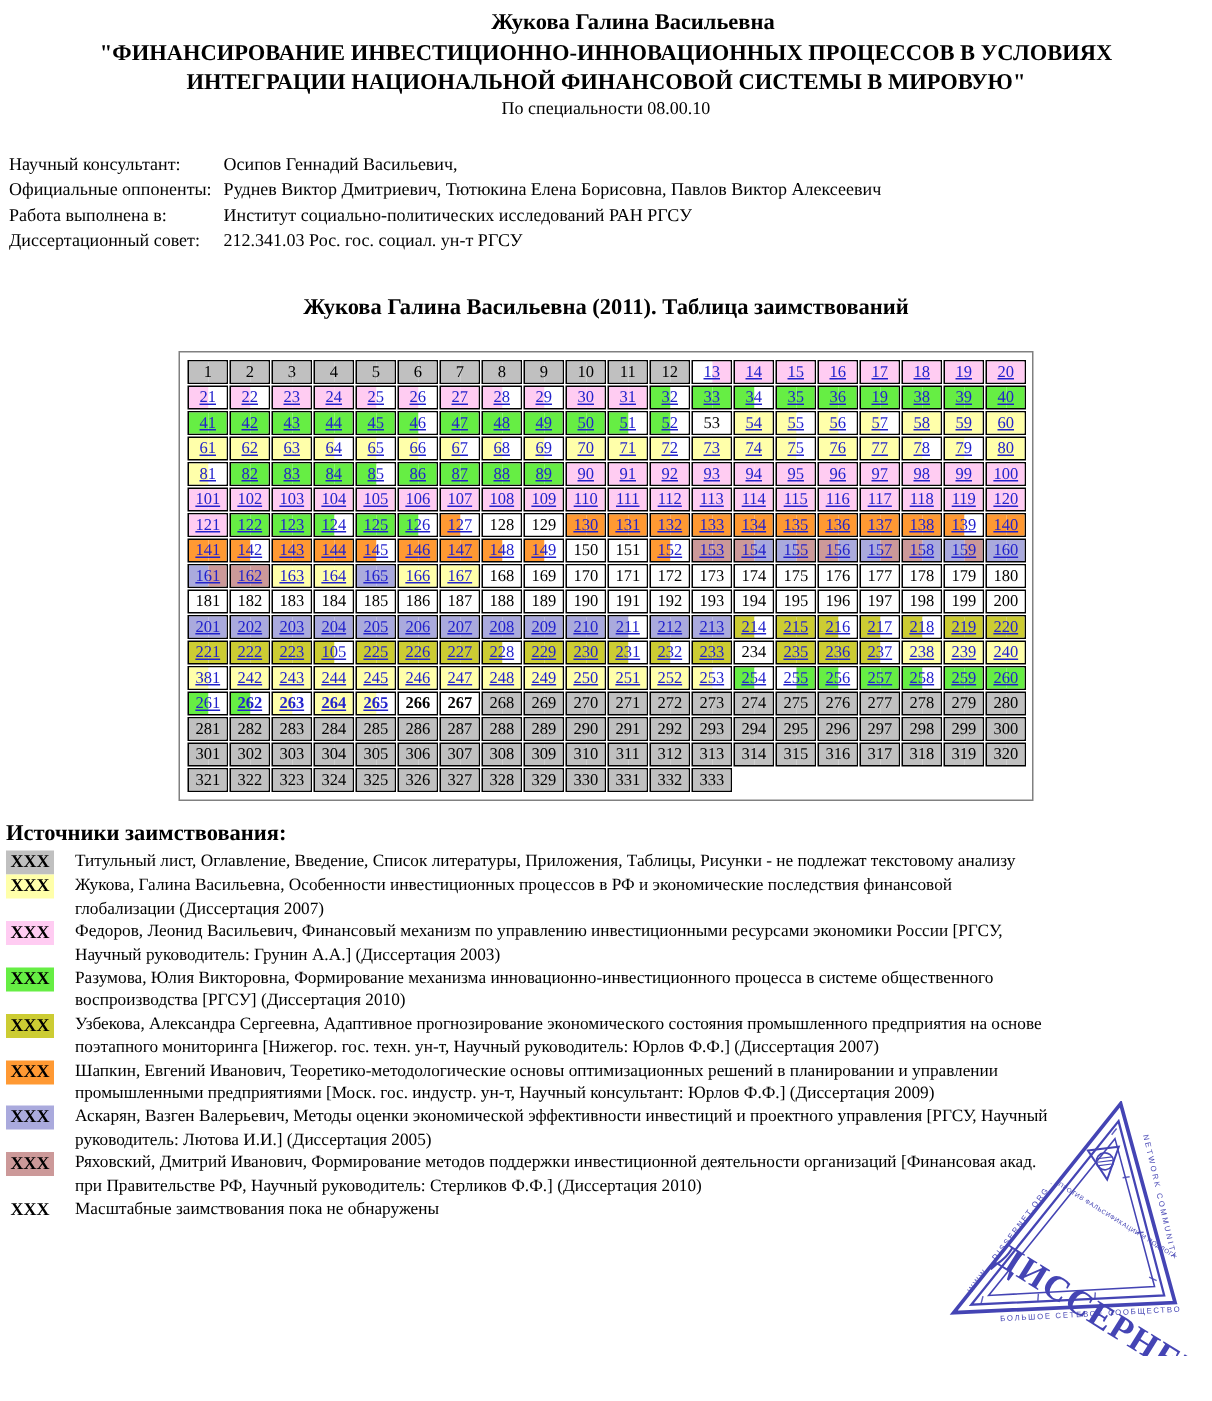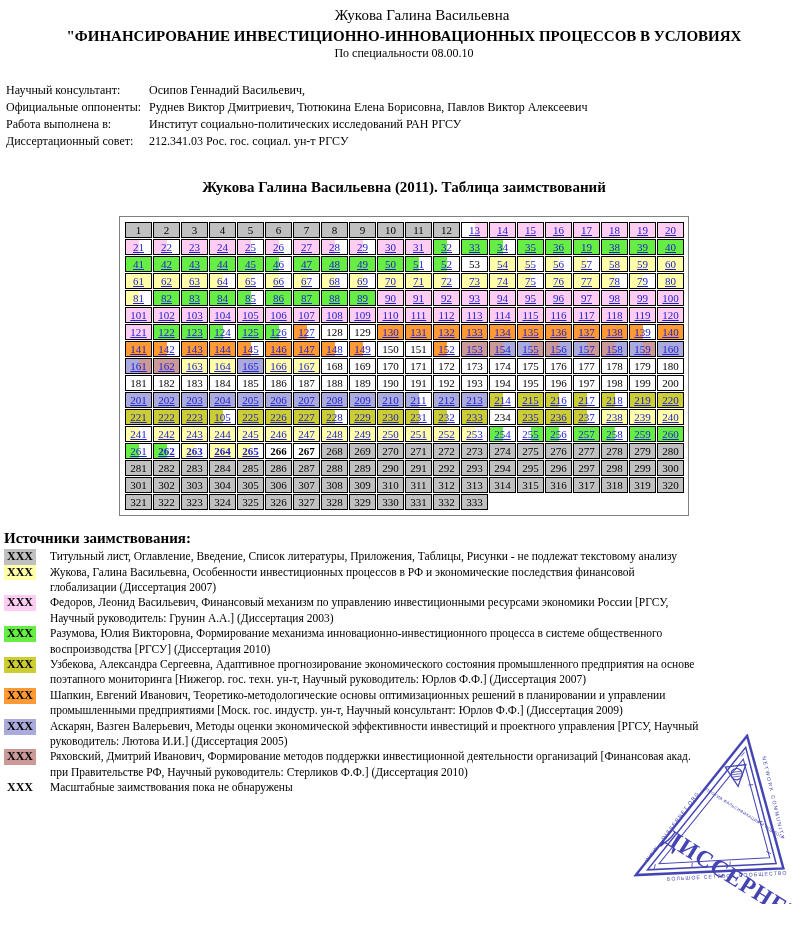--- a/index.html
+++ b/index.html
@@ -8,21 +8,21 @@
     width:808px;
     background:#ffffff;
     font-family:"Liberation Serif","DejaVu Serif",serif;
     color:#000;
     -webkit-font-smoothing:antialiased;
   }
   .page{position:relative;width:808px;min-height:934px;overflow:hidden;}
 
   
   .hdr{text-align:center;padding-top:6px;}
-  .hdr .author{font-size:15px;font-weight:normal;line-height:1.25;padding-left:36px;}
+  .hdr .author{font-size:15px;font-weight:bold;line-height:1.25;padding-left:36px;}
   .hdr .title{font-size:15px;font-weight:bold;line-height:1.26;margin-top:2px;
               padding:0 18px;}
   .hdr .sub1{font-size:12px;margin-top:5px;line-height:1.3;}
   .hdr .sub2{font-size:12px;line-height:1.3;}
 
   
   .meta{margin:22px 0 0 6px;font-size:12px;line-height:1.32;}
   .meta table{border-collapse:collapse;}
   .meta td{padding:0 0 1px 0;vertical-align:top;white-space:nowrap;}
   .meta td.k{padding-right:8px;}
@@ -77,20 +77,21 @@
 </style>
 </head>
 <body>
 
 <div class="page">
 
   <div class="hdr">
     <div class="author">Жукова Галина Васильевна</div>
     <div class="title">
       <span>"ФИНАНСИРОВАНИЕ ИНВЕСТИЦИОННО-ИННОВАЦИОННЫХ ПРОЦЕССОВ В УСЛОВИЯХ</span><br>
+      <span>ИНТЕГРАЦИИ НАЦИОНАЛЬНОЙ ФИНАНСОВОЙ СИСТЕМЫ В МИРОВУЮ"</span>
     </div>
     <div class="sub2">По специальности 08.00.10</div>
   </div>
 
   <div class="meta">
     <table>
       <tbody id="meta-body">
           <tr>
             <td class="k">Научный консультант:</td>
             <td class="v">Осипов Геннадий Васильевич,</td>
@@ -375,21 +376,21 @@
               <td class="lnk"><span class="fillL" style="background: rgb(204, 204, 51); width: 50%;"></span><span class="fillR" style="background: rgb(204, 204, 51); width: 50%;"></span><span class="n">233</span></td>
               <td class="plain"><span class="fillL" style="background: rgb(255, 255, 255); width: 50%;"></span><span class="fillR" style="background: rgb(255, 255, 255); width: 50%;"></span><span class="n">234</span></td>
               <td class="lnk"><span class="fillL" style="background: rgb(204, 204, 51); width: 50%;"></span><span class="fillR" style="background: rgb(204, 204, 51); width: 50%;"></span><span class="n">235</span></td>
               <td class="lnk"><span class="fillL" style="background: rgb(204, 204, 51); width: 50%;"></span><span class="fillR" style="background: rgb(204, 204, 51); width: 50%;"></span><span class="n">236</span></td>
               <td class="lnk"><span class="fillL" style="background: rgb(204, 204, 51); width: 50%;"></span><span class="fillR" style="background: rgb(255, 255, 255); width: 50%;"></span><span class="n">237</span></td>
               <td class="lnk"><span class="fillL" style="background: rgb(255, 255, 170); width: 50%;"></span><span class="fillR" style="background: rgb(255, 255, 170); width: 50%;"></span><span class="n">238</span></td>
               <td class="lnk"><span class="fillL" style="background: rgb(255, 255, 170); width: 50%;"></span><span class="fillR" style="background: rgb(255, 255, 170); width: 50%;"></span><span class="n">239</span></td>
               <td class="lnk"><span class="fillL" style="background: rgb(255, 255, 170); width: 50%;"></span><span class="fillR" style="background: rgb(255, 255, 170); width: 50%;"></span><span class="n">240</span></td>
             </tr>
             <tr>
-              <td class="lnk"><span class="fillL" style="background: rgb(255, 255, 170); width: 50%;"></span><span class="fillR" style="background: rgb(255, 255, 255); width: 50%;"></span><span class="n">241</span></td>
+              <td class="lnk"><span class="fillL" style="background: rgb(255, 255, 170); width: 50%;"></span><span class="fillR" style="background: rgb(255, 255, 255); width: 50%;"></span><span class="n">381</span></td>
               <td class="lnk"><span class="fillL" style="background: rgb(255, 255, 170); width: 50%;"></span><span class="fillR" style="background: rgb(255, 255, 170); width: 50%;"></span><span class="n">242</span></td>
               <td class="lnk"><span class="fillL" style="background: rgb(255, 255, 170); width: 50%;"></span><span class="fillR" style="background: rgb(255, 255, 170); width: 50%;"></span><span class="n">243</span></td>
               <td class="lnk"><span class="fillL" style="background: rgb(255, 255, 170); width: 50%;"></span><span class="fillR" style="background: rgb(255, 255, 170); width: 50%;"></span><span class="n">244</span></td>
               <td class="lnk"><span class="fillL" style="background: rgb(255, 255, 170); width: 50%;"></span><span class="fillR" style="background: rgb(255, 255, 170); width: 50%;"></span><span class="n">245</span></td>
               <td class="lnk"><span class="fillL" style="background: rgb(255, 255, 170); width: 50%;"></span><span class="fillR" style="background: rgb(255, 255, 170); width: 50%;"></span><span class="n">246</span></td>
               <td class="lnk"><span class="fillL" style="background: rgb(255, 255, 170); width: 50%;"></span><span class="fillR" style="background: rgb(255, 255, 170); width: 50%;"></span><span class="n">247</span></td>
               <td class="lnk"><span class="fillL" style="background: rgb(255, 255, 170); width: 50%;"></span><span class="fillR" style="background: rgb(255, 255, 170); width: 50%;"></span><span class="n">248</span></td>
               <td class="lnk"><span class="fillL" style="background: rgb(255, 255, 170); width: 50%;"></span><span class="fillR" style="background: rgb(255, 255, 170); width: 50%;"></span><span class="n">249</span></td>
               <td class="lnk"><span class="fillL" style="background: rgb(255, 255, 170); width: 50%;"></span><span class="fillR" style="background: rgb(255, 255, 170); width: 50%;"></span><span class="n">250</span></td>
               <td class="lnk"><span class="fillL" style="background: rgb(255, 255, 170); width: 50%;"></span><span class="fillR" style="background: rgb(255, 255, 170); width: 50%;"></span><span class="n">251</span></td>

